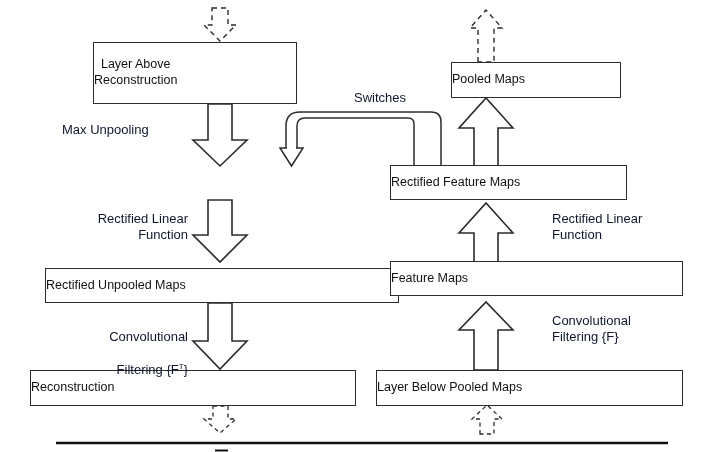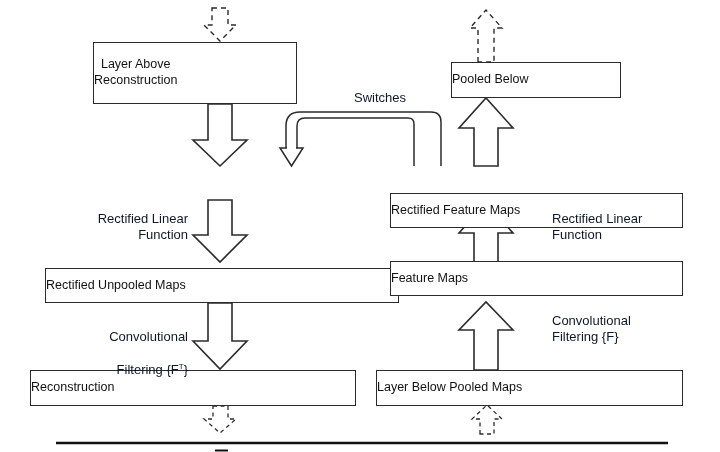--- a/index.html
+++ b/index.html
@@ -129,35 +129,36 @@
 
   <div class="node-box" style="left:45px; top:268px; width:354px; height:35px;">
     <span class="box-text">Rectified Unpooled Maps</span>
   </div>
 
   <div class="node-box" style="left:30px; top:370px; width:326px; height:36px;">
     <span class="box-text">Reconstruction</span>
   </div>
 
   <div class="node-box" style="left:451px; top:62px; width:170px; height:36px;">
-    <span class="box-text">Pooled Below</span>
+    <span class="box-text">Pooled Maps</span>
   </div>
 
-  <div class="node-box" style="left:390px; top:165px; width:293px; height:35px;margin-top:28px;">
+  <div class="node-box" style="left:390px; top:165px; width:237px; height:35px;">
     <span class="box-text">Rectified Feature Maps</span>
   </div>
 
   <div class="node-box" style="left:390px; top:261px; width:293px; height:35px;">
     <span class="box-text">Feature Maps</span>
   </div>
 
   <div class="node-box" style="left:376px; top:370px; width:307px; height:36px;">
     <span class="box-text">Layer Below Pooled Maps</span>
   </div>
 
+  <div class="edge-label left-align" style="left:62px; top:122px; width:150px;">Max Unpooling</div>
 
   <div class="edge-label right-align" style="left:48px; top:211px; width:140px;">Rectified Linear
 Function</div>
 
   <div class="edge-label right-align" style="left:48px; top:313px; width:140px;">
     <span>Convolutional</span><br>
     <span>Filtering {F</span><sup class="tsup">T</sup><span>}</span>
   </div>
 
   <div class="edge-label center-align" style="left:325px; top:90px; width:110px;">Switches</div>

